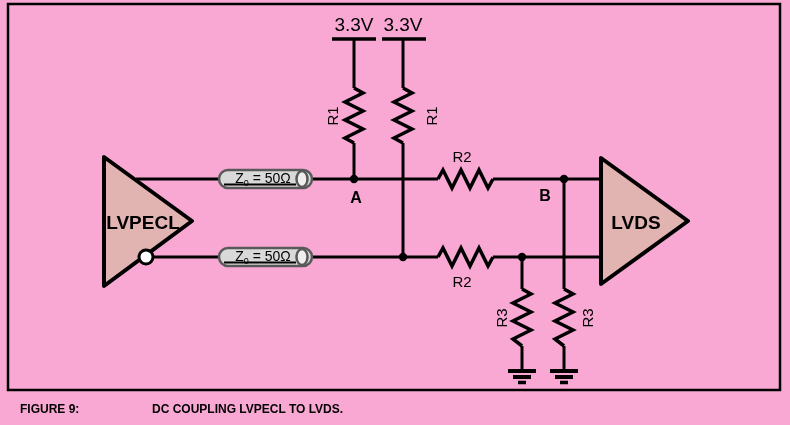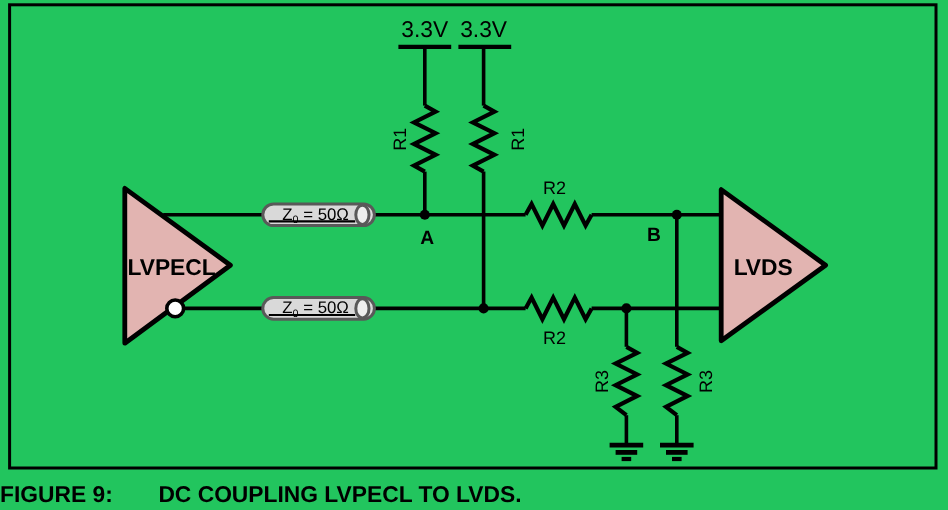--- a/index.html
+++ b/index.html
@@ -1,30 +1,30 @@
 <!DOCTYPE html>
 <html><head>
 <meta charset="utf-8">
 <style>
   html, body { margin: 0; padding: 0; background: #ffffff; }
   .page {
     position: relative;
     width: 790px;
     height: 425px;
-    background: #22c55e;
+    background: #f9a8d4;
     font-family: "Liberation Sans", sans-serif;
     overflow: hidden;
   }
   .schematic-svg { position: absolute; left: 0; top: 0; }
   .caption {
     position: absolute;
-    left: 0;
+    left: 20px;
     top: 402px;
     width: 770px;
-    font-size: 19px;
+    font-size: 12px;
     font-weight: bold;
     color: #000;
     white-space: nowrap;
   }
   .caption .cap-label { display: inline-block; width: 132px; }
   svg text { fill: #000000; font-family: "Liberation Sans", sans-serif; }
 </style>
 </head>
 <body>
 

